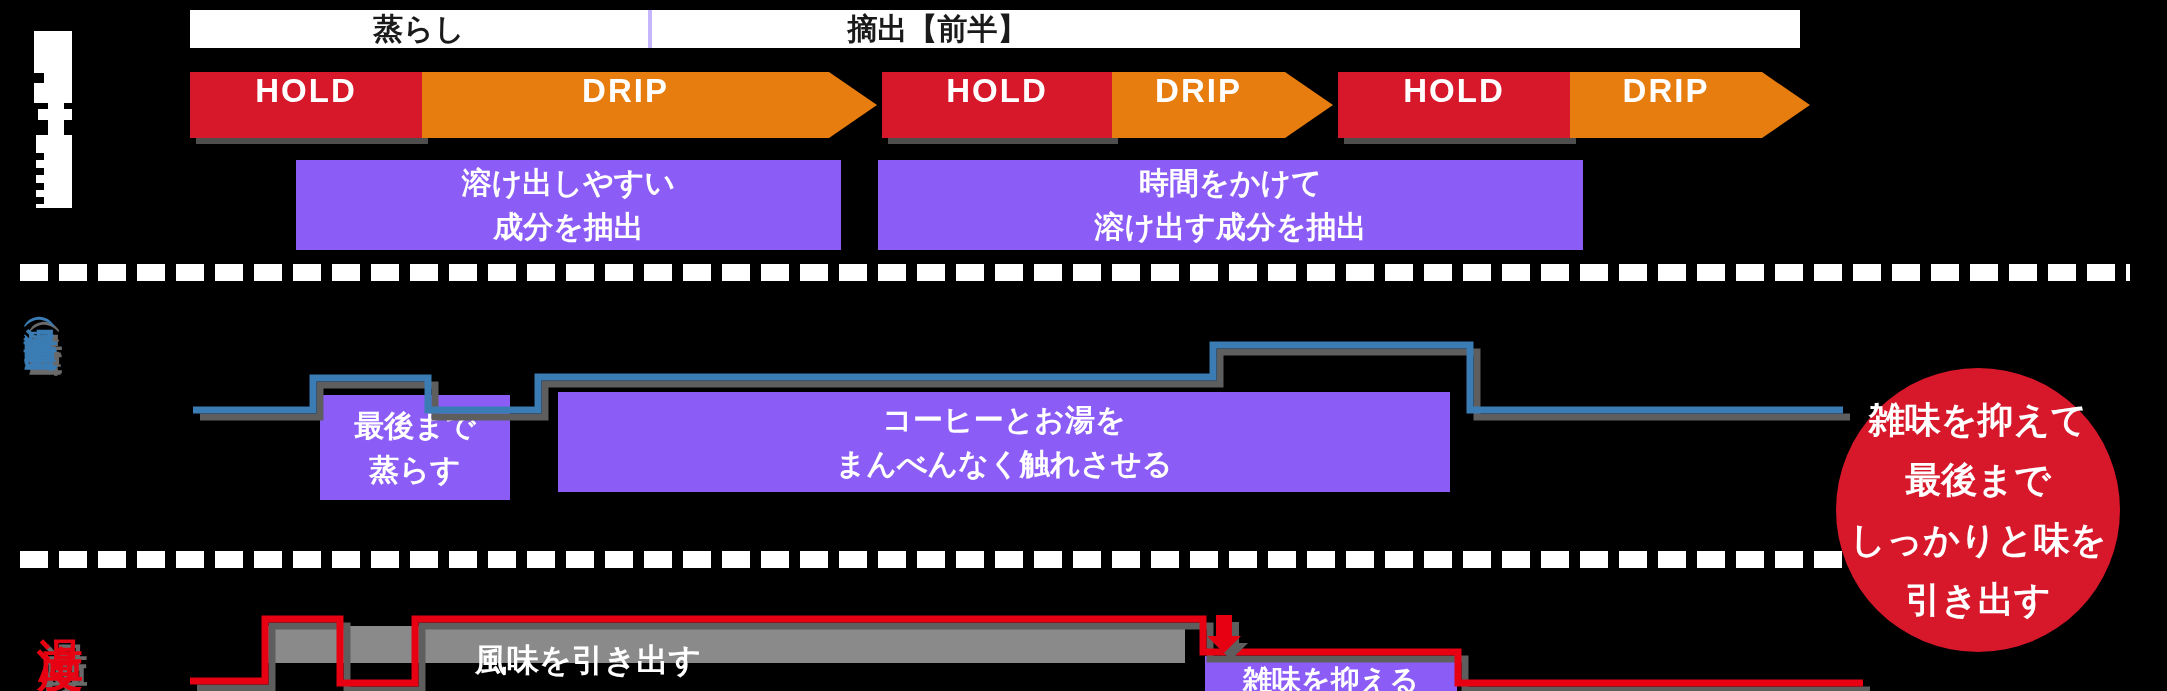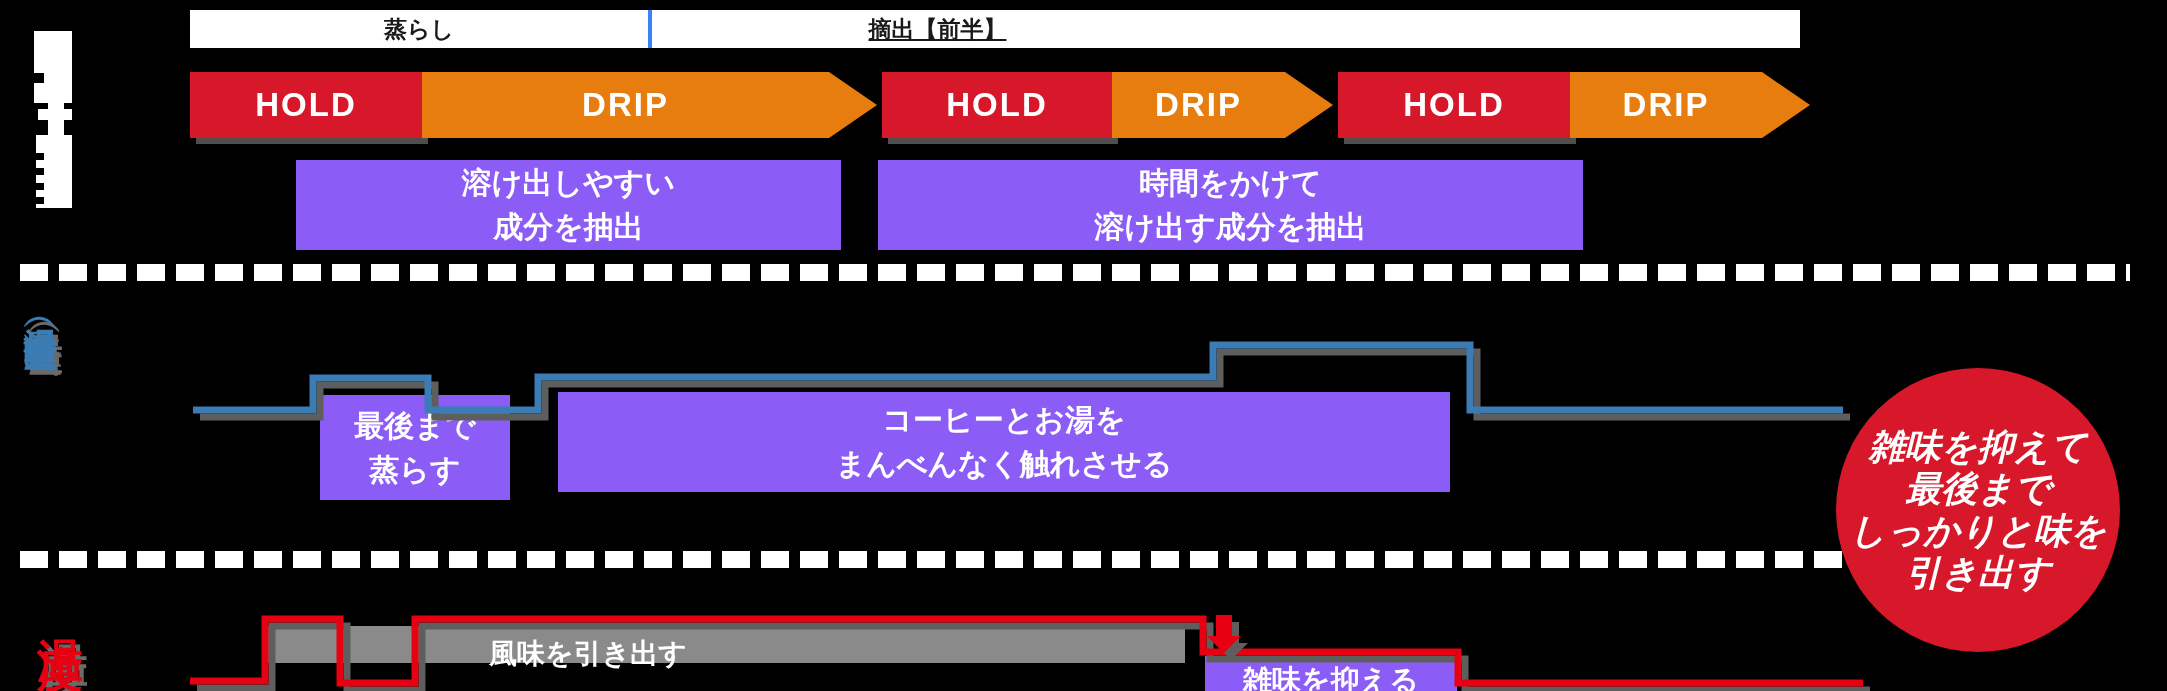--- a/index.html
+++ b/index.html
@@ -6,28 +6,28 @@
   #stage{
     position:relative;width:2167px;height:691px;background:#000;overflow:hidden;
     font-family:"Liberation Sans","DejaVu Sans",sans-serif;font-weight:bold;
   }
   .abs{position:absolute;}
   .ml{white-space:pre-line;}
 
   
   .phase-bar{left:190px;top:10px;width:1610px;height:38px;background:#fff;display:flex;}
   .phase-cell{flex:1;display:flex;align-items:center;justify-content:center;
-    color:#1a1a1a;font-size:23px;}
-  .phase-cell + .phase-cell{border-left:4px solid #3b82f6;text-decoration:underline;}
+    color:#1a1a1a;font-size:30px;}
+  .phase-cell + .phase-cell{border-left:4px solid #c4b5fd;}
   .phase-cell:nth-child(1){flex:0 0 458px;}
   .phase-cell:nth-child(2){flex:0 0 571px;}
   .phase-cell:nth-child(3){flex:1;}
 
   
-  .seg{top:72px;height:66px;display:flex;align-items:center;justify-content:center;
+  .seg{top:72px;height:66px;display:flex;justify-content:center;
     color:#fff;font-size:33px;letter-spacing:2px;}
   .hold{background:#d7182b;filter:drop-shadow(6px 6px 0 #4e4e4e);}
   .drip{background:#e87d0f;filter:drop-shadow(6px 6px 0 #4e4e4e);
     clip-path:polygon(0 0,calc(100% - 48px) 0,100% 50%,calc(100% - 48px) 100%,0 100%);
     padding-right:48px;box-sizing:border-box;}
 
   
   .note{background:#8b5cf6;color:#fff;display:flex;align-items:center;justify-content:center;
     text-align:center;font-size:30px;line-height:44px;}
 
@@ -38,21 +38,21 @@
   
   .vlabel{writing-mode:vertical-rl;}
   .water-label{left:18px;top:302px;color:#3a7cb3;font-size:34px;letter-spacing:2px;
     text-shadow:5px 5px 0 #6a6a6a;}
   .temp-label{left:30px;top:602px;color:#e60012;font-size:46px;letter-spacing:4px;
     text-shadow:5px 5px 0 #6a6a6a;}
 
   
   .callout{left:1836px;top:368px;width:284px;height:284px;border-radius:50%;
     background:#d7182b;color:#fff;display:flex;align-items:center;justify-content:center;
-    text-align:center;font-size:36px;line-height:42px;font-style:italic;}
+    text-align:center;font-size:36px;line-height:60px;}
 
   
   #lines-svg{left:0;top:0;pointer-events:none;}
 </style>
 </head>
 <body>
 
 <div id="stage">
 
   <div class="abs phase-bar">
@@ -106,21 +106,21 @@
   <div class="abs dashes" style="left:20px;top:551px;width:1860px;"></div>
 
   <div class="abs vlabel water-label">湯量（吐出量）</div>
   <div class="abs note ml" style="left:320px;top:395px;width:190px;height:105px;">最後まで
 蒸らす</div>
   <div class="abs note ml" style="left:558px;top:392px;width:892px;height:100px;">コーヒーとお湯を
 まんべんなく触れさせる</div>
 
   <div class="abs vlabel temp-label">温度</div>
   <div class="abs" style="left:268px;top:626px;width:917px;height:37px;background:#8a8a8a;">
-    <span class="abs" style="left:0;top:9px;width:640px;height:37px;display:flex;align-items:center;justify-content:center;color:#fff;font-size:28px;">風味を引き出す</span>
+    <span class="abs" style="left:0;top:16px;width:640px;height:37px;display:flex;align-items:center;justify-content:center;color:#fff;font-size:32px;">風味を引き出す</span>
   </div>
   <div class="abs note" style="left:1205px;top:656px;width:252px;height:35px;font-size:29px;align-items:flex-start;padding-top:2px;box-sizing:border-box;">雑味を抑える</div>
 
   <svg id="lines-svg" class="abs" width="2167" height="691" viewBox="0 0 2167 691">
       <polyline points="200,417 320,417 320,385 435,385 435,417 545,417 545,384 1220,384 1220,352 1477,352 1477,417 1850,417" fill="none" stroke="#5e5e5e" stroke-width="7"></polyline>
       <polyline points="197,688 272,688 272,626 347,626 347,690 422,690 422,626 1210,626 1210,659 1465,659 1465,690 1870,690" fill="none" stroke="#5e5e5e" stroke-width="7"></polyline>
       <polyline points="193,410 313,410 313,378 428,378 428,410 538,410 538,377 1213,377 1213,345 1470,345 1470,410 1843,410" fill="none" stroke="#3a7cb3" stroke-width="7"></polyline>
       <polyline points="190,681 265,681 265,619 340,619 340,683 415,683 415,619 1203,619 1203,652 1458,652 1458,683 1863,683" fill="none" stroke="#e60012" stroke-width="7"></polyline>
       <path d="M1223 622 H1239 V643 H1248 L1231 660 L1214 643 H1223 Z" fill="#5e5e5e"></path>
       <path d="M1216 615 H1232 V636 H1241 L1224 653 L1207 636 H1216 Z" fill="#e60012"></path>

